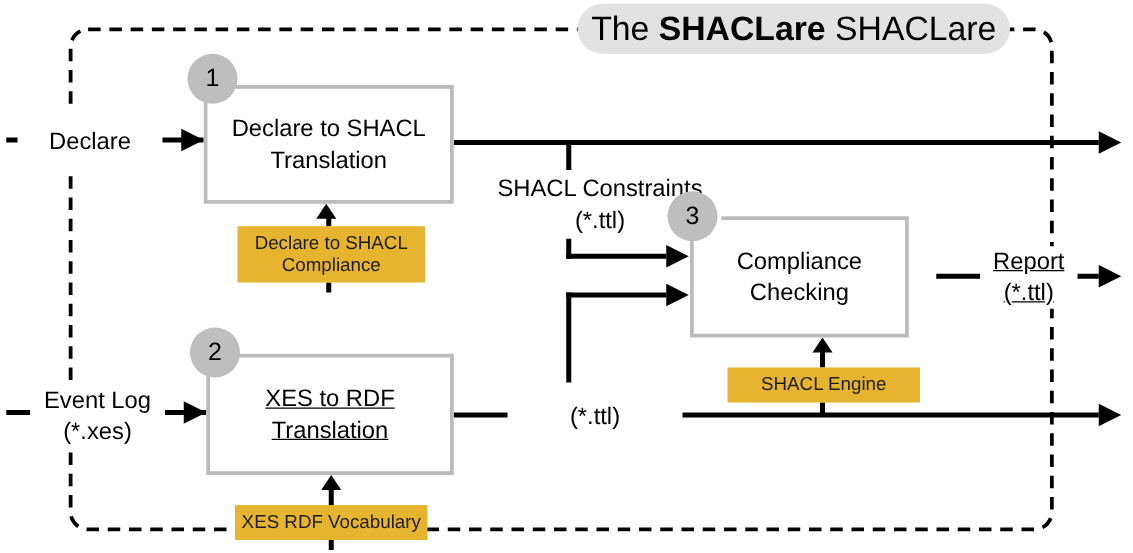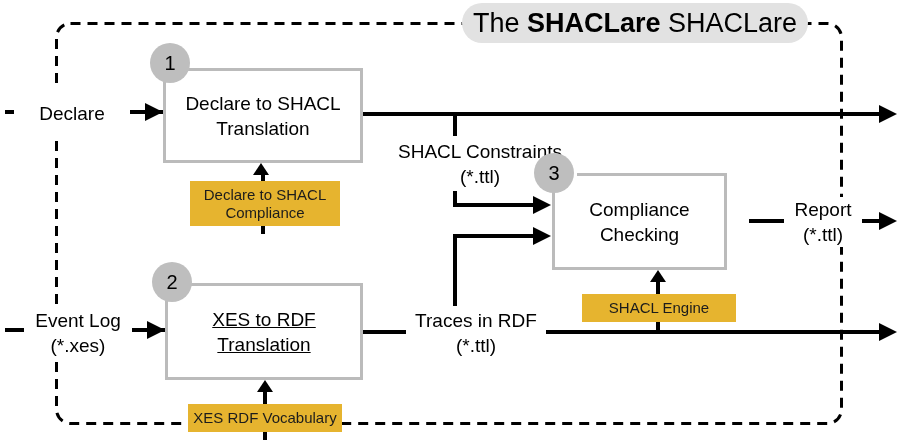--- a/index.html
+++ b/index.html
@@ -129,21 +129,20 @@
   </div>
   <div class="flabel" style="left:383px;top:90px;width:194px;height:55px;margin-top:46px;">
     <div>SHACL Constraints</div>
     <div>(*.ttl)</div>
   </div>
   <div class="flabel" style="left:24px;top:308px;width:108px;height:50px;">
     <div>Event Log</div>
     <div>(*.xes)</div>
   </div>
   <div class="flabel" style="left:406px;top:306px;width:140px;height:54px;">
-    <div>Traces in RDF</div>
     <div>(*.ttl)</div>
   </div>
-  <div class="flabel" style="left:784px;top:197px;width:78px;height:50px;">
+  <div class="flabel" style="left:784px;top:197px;width:78px;height:50px;text-decoration:underline;">
     <div>Report</div>
     <div>(*.ttl)</div>
   </div>
 
 </div>
 
 </body></html>

